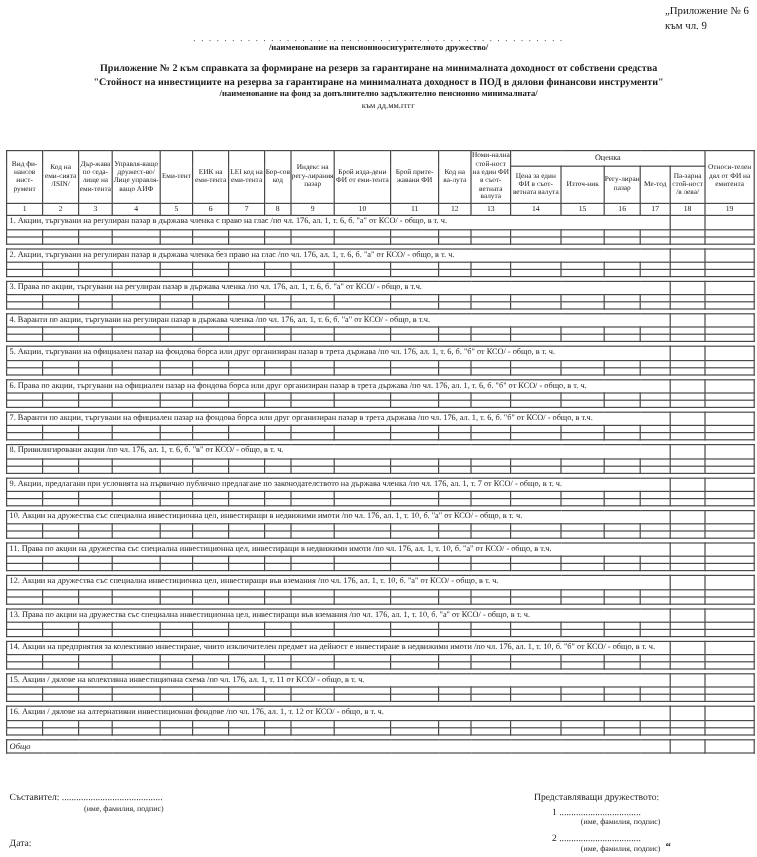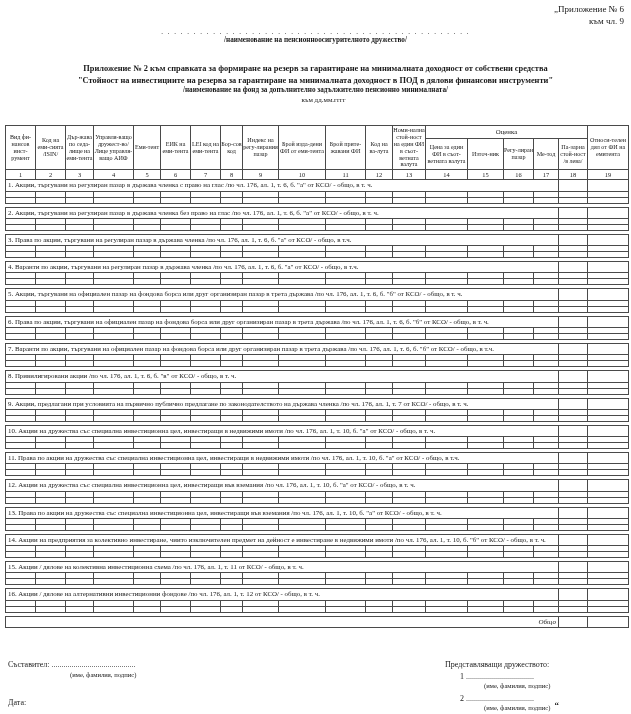--- a/index.html
+++ b/index.html
@@ -1,41 +1,41 @@
 <!DOCTYPE html>
 <html lang="bg"><head>
 <meta charset="utf-8">
 <style>
   html,body{margin:0;padding:0;}
   body{
     width:631px;height:714px;background:#fff;color:#1a1a1a;
     font-family:"Liberation Serif","DejaVu Serif",serif;
     position:relative;overflow:hidden;
   }
-  .topright{position:absolute;top:4px;right:7px;text-align:right;font-size:9px;line-height:1.3;}
+  .topright{position:absolute;top:4px;right:7px;font-size:9px;line-height:1.3;}
   .head{position:absolute;top:28px;left:0;width:100%;text-align:center;}
   .dotline{font-size:7px;letter-spacing:1.5px;line-height:1.2;white-space:nowrap;}
   .cap{font-size:7.2px;line-height:1.25;font-weight:bold;}
-  .title{font-size:8.4px;font-weight:bold;line-height:1.35;margin-top:18px;}
+  .title{font-size:8.4px;font-weight:bold;line-height:1.35;margin-top:6px;}
   .zaline{font-size:7.2px;margin-top:2px;letter-spacing:.5px;}
   .datecap{font-size:7px;margin-top:1px;padding-left:16px;}
 
   table{
     position:absolute;top:125px;left:5px;width:623px;
     border-collapse:collapse;table-layout:fixed;
   }
   th,td{border:1px solid #4a4a4a;overflow:hidden;}
   th{font-weight:normal;font-size:6.1px;line-height:1.13;padding:1px 0;
      text-align:center;vertical-align:middle;word-wrap:break-word;}
   .grp{font-size:6.8px;height:10px;}
   .num td{font-size:6.4px;text-align:center;height:9px;padding:0;line-height:1;}
   .lblcell{font-size:6.9px;text-align:left;padding:1px 2px;line-height:1.2;word-wrap:break-word;}
   .empty td{height:5px;padding:0;}
   .gap td{border:none;height:3px;padding:0;}
-  .total .lblcell{font-style:italic;font-size:7px;text-align:right;}
+  .total .lblcell{font-style:italic;font-size:7px;}
 
   .footer{position:absolute;left:0;top:660px;width:567px;height:54px;font-size:8px;}
   .f-compiler{position:absolute;left:8px;top:0;}
   .f-sigcap-l{position:absolute;left:70px;top:11px;font-size:6.6px;}
   .f-date{position:absolute;left:8px;top:38px;}
   .f-reps{position:absolute;left:445px;top:0;}
   .f-rep1{position:absolute;left:460px;top:12px;}
   .f-sigcap-r1{position:absolute;left:484px;top:22px;font-size:6.6px;}
   .f-rep2{position:absolute;left:460px;top:34px;}
   .f-sigcap-r2{position:absolute;left:484px;top:44px;font-size:6.6px;}

